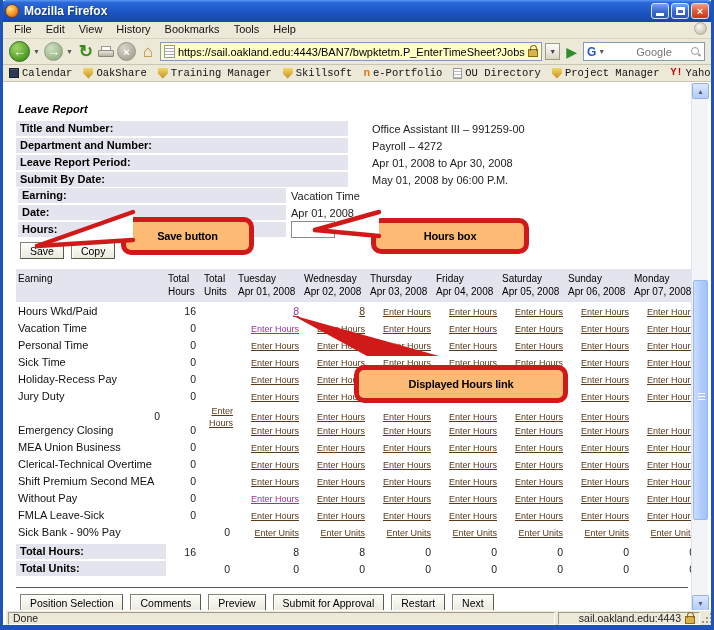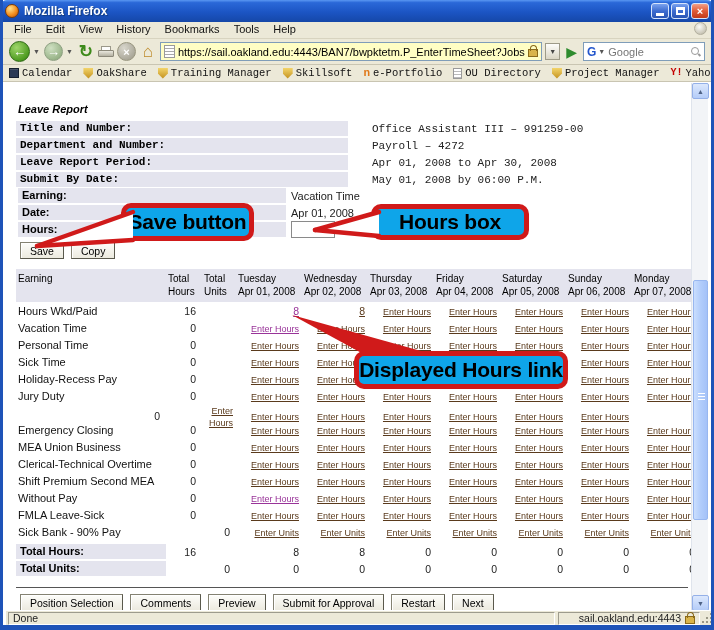--- a/index.html
+++ b/index.html
@@ -48,21 +48,21 @@
   .fav { width:11px; height:13px; background:#fff; border:1px solid #9a9a9a; flex:none;
     background-image:repeating-linear-gradient(#fff 0 2px, #aaa 2px 3px); }
   .urltext { flex:1; border:none; background:transparent; font-size:11px; color:#000; min-width:0; outline:none; font-family:"Liberation Sans",sans-serif; }
   .lockicon { position:relative; width:10px; height:8px; background:#d9b44a; border:1px solid #8a6a1a; flex:none; margin-top:3px; }
   .lockicon::before { content:""; position:absolute; top:-5px; left:1px; width:5px; height:5px; border:1.5px solid #8a6a1a; border-bottom:none; border-radius:4px 4px 0 0; }
   .urldrop { width:15px; height:17px; background:linear-gradient(#fdfdfb,#d9d5c4); border:1px solid #9d9a88; font-size:7px; color:#444;
     display:flex; align-items:center; justify-content:center; flex:none; }
   .gobtn { color:#2e8b2e; font-size:14px; padding:0 3px; }
   .searchbox { width:122px; height:19px; background:#fff; border:1px solid #7f9db9; display:flex; align-items:center; padding:0 3px; gap:2px; flex:none; }
   .glogo { color:#2255cc; font-weight:bold; font-size:12px; }
-  .searchinput { flex:1; border:none; font-size:11px; color:#999; outline:none; min-width:0; font-family:"Liberation Sans",sans-serif; }
+  .searchinput { flex:1; border:none; font-size:11px; color:#999; outline:none; min-width:0; font-family:"Liberation Sans",sans-serif;margin-left:28px; }
   .mag { position:relative; width:11px; height:11px; flex:none; }
   .mag::before { content:""; position:absolute; left:1px; top:1px; width:6px; height:6px; border:1.5px solid #9a9a9a; border-radius:50%; }
   .mag::after { content:""; position:absolute; left:8px; top:8px; width:3px; height:1.5px; background:#9a9a9a; transform:rotate(45deg); }
 
   
   .bookmarksbar { height:17px; background:#ece9d8; border-bottom:1px solid #c9c5b2; display:flex; align-items:center; padding:0 6px; gap:11px; overflow:hidden; }
   .bm { display:flex; align-items:center; gap:3px; font-size:10.5px; color:#111; white-space:nowrap;font-family:Liberation Mono, monospace; }
   .bmicon { flex:none; display:inline-block; }
   .calendar-icon { width:10px; height:10px; background:#2b3a55; border:1px solid #16202f;
     background-image:linear-gradient(#fff2 1px, transparent 1px); }
@@ -74,21 +74,21 @@
   .folder-icon { width:11px; height:8px; background:linear-gradient(#ffe9a0,#e8b64c); border:1px solid #b8892a; border-radius:1px; position:relative; }
   .folder-icon::before { content:""; position:absolute; top:-3px; left:0; width:5px; height:2px; background:#e8b64c; border:1px solid #b8892a; border-bottom:none; }
 
   
   .content { position:absolute; left:3px; top:83px; width:691px; height:528px; background:#fff; overflow:hidden; font-size:11px; color:#000; }
   .abs { position:absolute; }
 
   .page-title { left:12px; top:20px; font-weight:bold; font-style:italic; font-size:11px; }
 
   .info-block { left:10px; top:37px; width:670px; }
-  .info-row { height:17px; display:flex; align-items:center;font-family:Liberation Mono, monospace; }
+  .info-row { height:17px; display:flex; align-items:center; }
   .info-label { width:332px; height:15px; line-height:15px; background:#e4e4ee; font-weight:bold; padding-left:4px; }
   .info-value { padding-left:24px; color:#222; }
 
   .entry-block { left:12px; top:104px; width:560px; }
   .entry-row { height:17px; display:flex; align-items:center; }
   .entry-label { width:268px; height:15px; line-height:15px; background:#e4e4ee; font-weight:bold; padding-left:4px; }
   .entry-value { padding-left:5px; color:#222; }
   .hours-input { width:44px; height:17px; border:1px solid #8a8a8a; background:#fff; margin-left:5px; font-size:11px; padding:0 2px; font-family:"Liberation Sans",sans-serif; }
 
   .xpbtn { background:linear-gradient(#fdfdfa,#eceadf); border:1px solid #848272; border-right-color:#5a594d; border-bottom-color:#5a594d;
@@ -134,22 +134,22 @@
   .spanel.right { width:142px; margin-left:3px; display:flex; align-items:center; gap:4px; justify-content:flex-end; }
   .grip { width:14px; height:13px; background:
     radial-gradient(circle at 11px 10px, #9a9786 1px, transparent 1.4px),
     radial-gradient(circle at 7px 10px, #9a9786 1px, transparent 1.4px),
     radial-gradient(circle at 11px 6px, #9a9786 1px, transparent 1.4px),
     radial-gradient(circle at 3px 10px, #9a9786 1px, transparent 1.4px),
     radial-gradient(circle at 7px 6px, #9a9786 1px, transparent 1.4px),
     radial-gradient(circle at 11px 2px, #9a9786 1px, transparent 1.4px); }
 
   
-  .callout { position:absolute; background:#0ea5e9; border:5px solid #d01a1a; border-radius:10px;
-    display:flex; align-items:center; justify-content:center; font-weight:bold; font-size:21px; color:#000; z-index:40; letter-spacing:-0.2px; }
+  .callout { position:absolute; background:#fdba74; border:5px solid #d01a1a; border-radius:10px;
+    display:flex; align-items:center; justify-content:center; font-weight:bold; font-size:11px; color:#000; z-index:40; letter-spacing:-0.2px;margin-top:14px; }
   .co-save { left:118px; top:203px; width:133px; height:38px; }
   .co-hours { left:368px; top:204px; width:158px; height:36px; }
   .co-displayed { left:351px; top:351px; width:214px; height:38px; }
   .tails { position:absolute; left:0; top:0; width:714px; height:630px; z-index:50; pointer-events:none; }
 </style>
 </head>
 <body>
 
 <div class="window">
 

